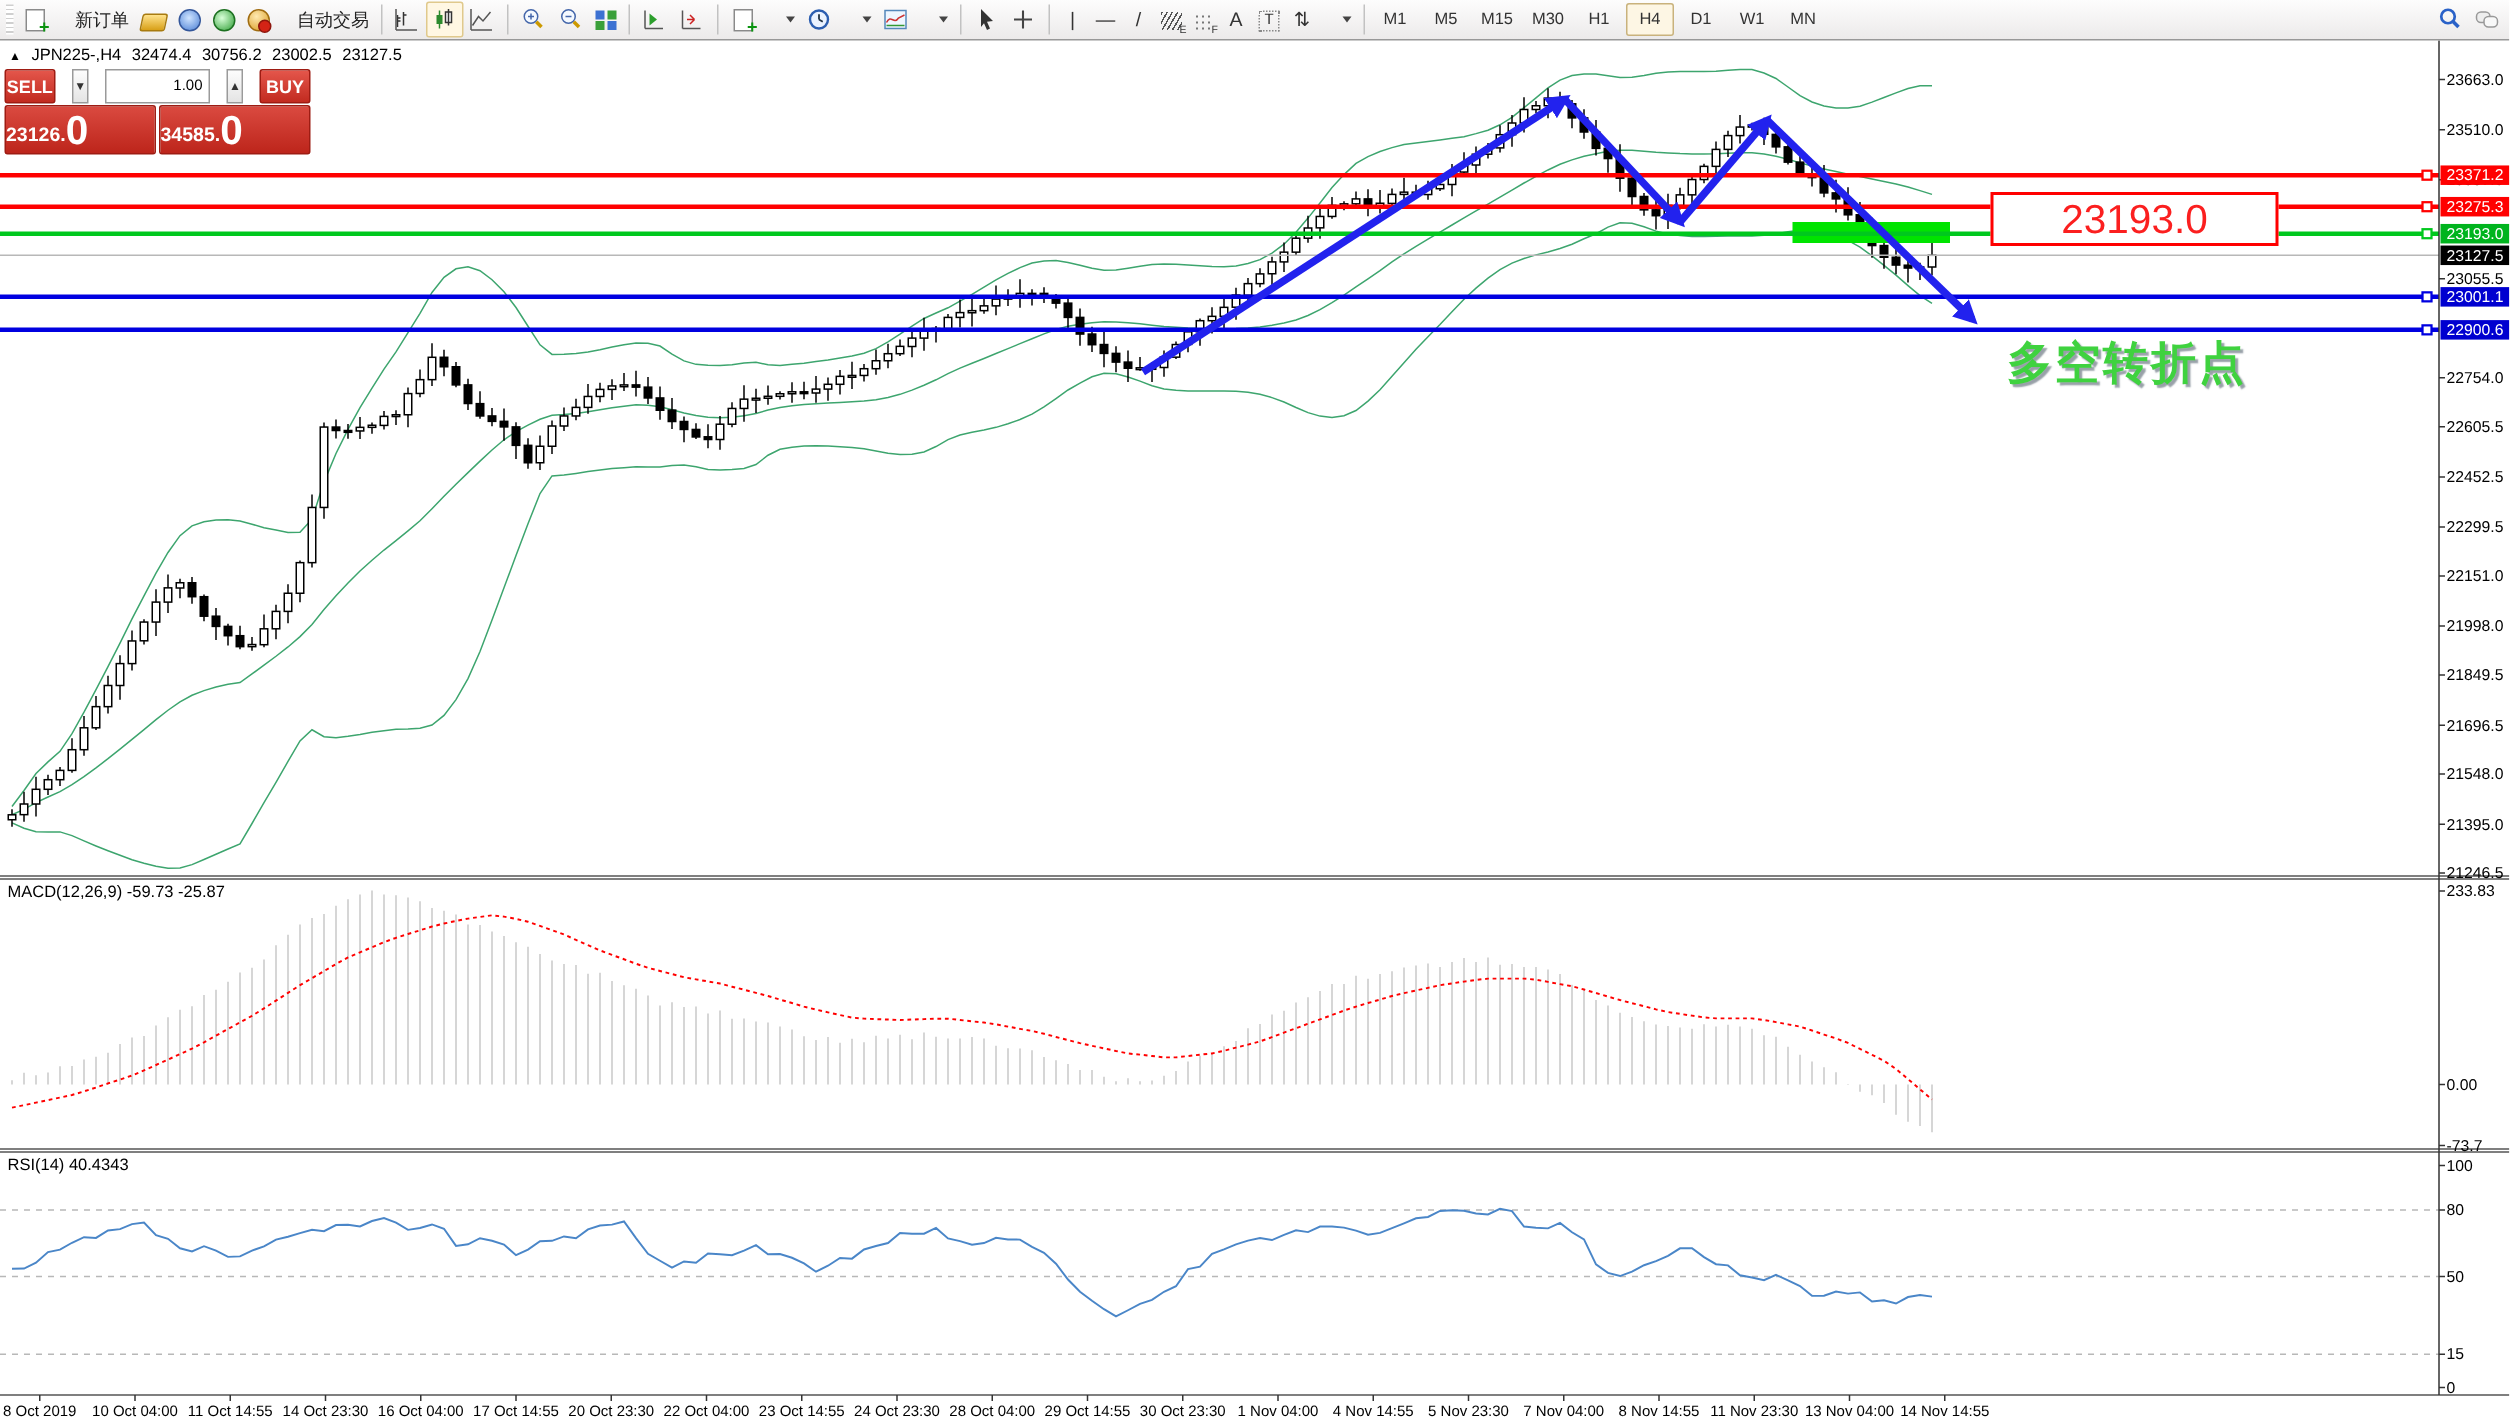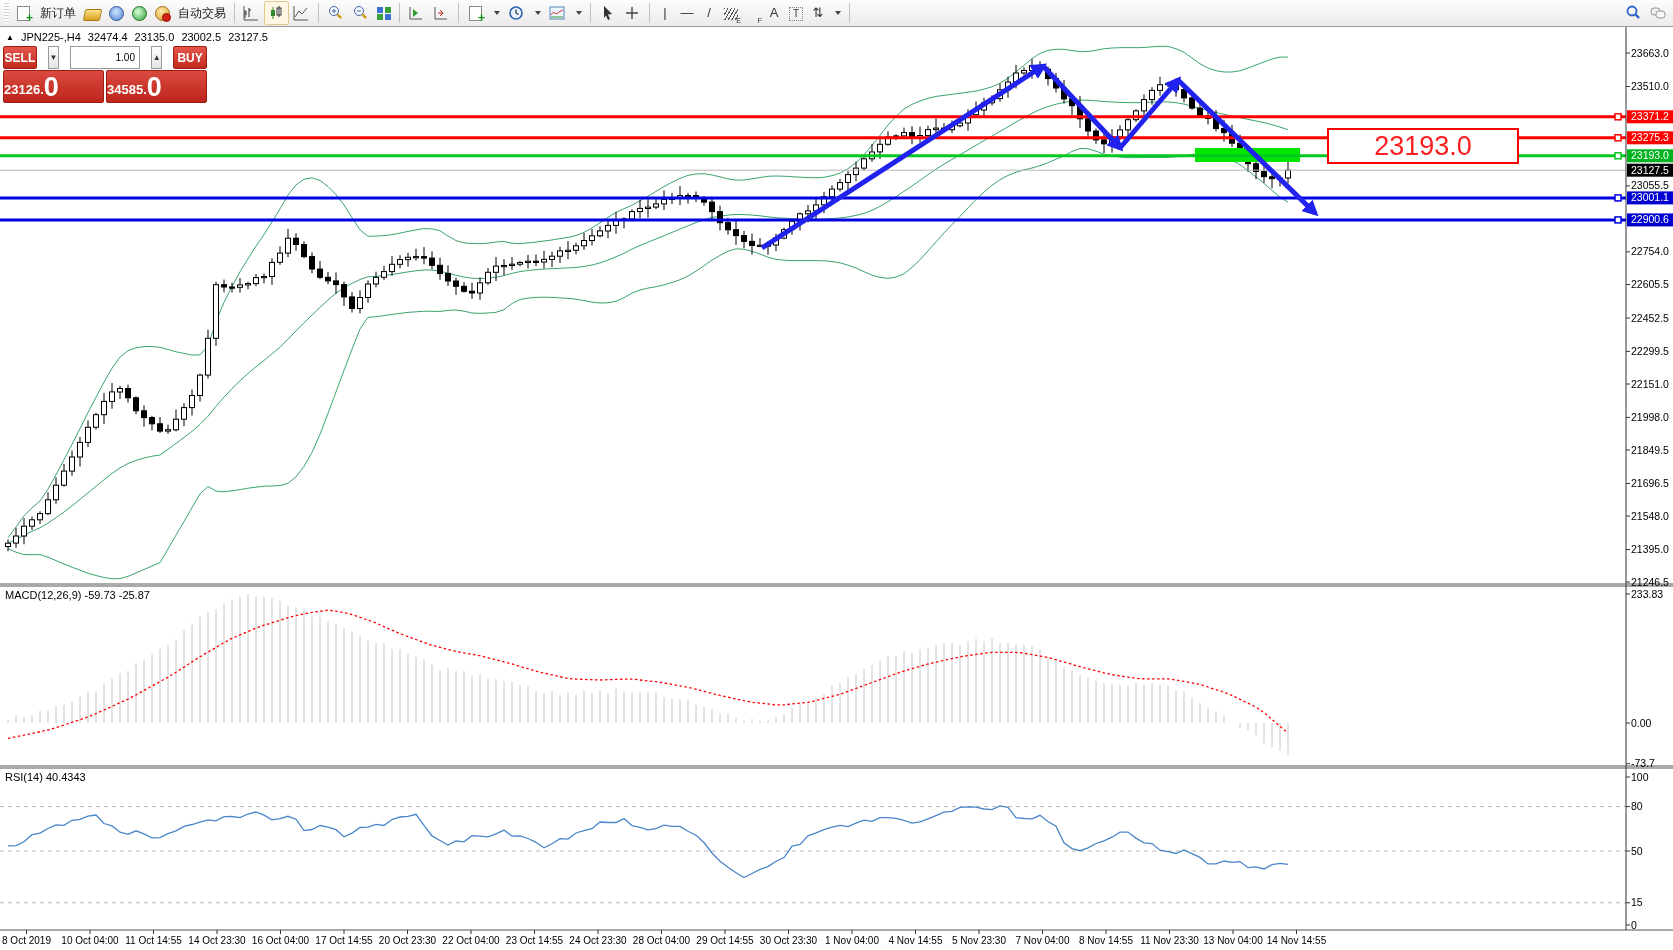--- a/index.html
+++ b/index.html
@@ -1,21 +1,21 @@
 <!DOCTYPE html>
 <html><head>
 <meta charset="utf-8">
 <style>
   html,body{margin:0;padding:0;background:#fff;font-family:"Liberation Sans",sans-serif;}
   #app{position:relative;width:1673px;height:950px;overflow:hidden;background:#fff;}
   
   .toolbar{position:absolute;left:0;top:0;width:1673px;height:27px;background:linear-gradient(#fdfdfd,#eceaea);border-bottom:1px solid #989898;display:flex;align-items:center;padding:0 2px;box-sizing:border-box;z-index:30;}
   .tb-grip{width:5px;height:20px;margin:0 2px;background:repeating-linear-gradient(#cfcfcf 0 1px,#fff 1px 3px);}
   .tb-sep{width:1px;height:20px;background:#c2c2c2;margin:0 4px;}
-  .tb-btn{display:inline-flex;align-items:center;gap:8px;height:22px;padding:0 3px;border:1px solid transparent;border-radius:2px;font-size:12px;color:#222;cursor:default;}
+  .tb-btn{display:inline-flex;align-items:center;gap:18px;height:22px;padding:0 3px;border:1px solid transparent;border-radius:2px;font-size:12px;color:#222;cursor:default;}
   .tb-btn.active{background:#fff7e3;border-color:#e0c98c;}
   .tb-caret{width:0;height:0;border-left:3px solid transparent;border-right:3px solid transparent;border-top:4px solid #444;margin-left:2px;}
   .tf-btn{font-size:11px;color:#333;height:20px;min-width:24px;display:inline-flex;align-items:center;justify-content:center;padding:0 3px;border:1px solid transparent;border-radius:2px;}
   .tf-btn.active{background:#fdf6e4;border-color:#c9b27c;}
   .tb-spacer{flex:1;}
   .ic{display:inline-block;width:17px;height:16px;position:relative;}
   .ic svg{position:absolute;left:0;top:0;}
   .ic-gold{background:linear-gradient(#ffe28a,#d8a018);width:15px;height:10px;margin-top:3px;border-radius:2px;border:1px solid #a87b10;transform:skewX(-12deg);}
   .ic-profile{background:radial-gradient(circle at 6px 5px,#cfe4ff,#4a7fd4);border-radius:50%;width:13px;height:13px;margin-top:1px;border:1px solid #33569a;}
   .ic-signal{background:radial-gradient(circle at 5px 5px,#d8ffd8,#2f9e35);border-radius:50%;width:13px;height:13px;margin-top:1px;border:1px solid #1c7020;}
@@ -206,20 +206,31 @@
         <span class="ic-glyph ic">A</span>
       </span>
     <span class="tb-btn">
         <span class="ic-box-t">T</span>
       </span>
     <span class="tb-btn">
         <span class="ic-glyph ic">⇅</span>
         <span class="tb-caret"></span>
       </span>
     <span class="tb-sep"></span>
+    <span id="tf-group" style="display:inline-flex;gap:2px;">
+        <span class="tf-btn">M1</span>
+        <span class="tf-btn">M5</span>
+        <span class="tf-btn">M15</span>
+        <span class="tf-btn">M30</span>
+        <span class="tf-btn">H1</span>
+        <span class="tf-btn active">H4</span>
+        <span class="tf-btn">D1</span>
+        <span class="tf-btn">W1</span>
+        <span class="tf-btn">MN</span>
+      </span>
     <span class="tb-spacer"></span>
     <span class="tb-btn">
         <span class="ic">
           <svg width="17" height="16">
             <circle cx="7" cy="6" r="4.5" fill="none" stroke="#2a62c8" stroke-width="1.8"></circle>
             <path d="M10.5,9.5 L14,13" stroke="#2a62c8" stroke-width="2.4"></path>
           </svg>
         </span>
       </span>
     <span class="tb-btn">
@@ -851,21 +862,21 @@
       <line x1="1233" y1="930" x2="1233" y2="934" stroke="#333"></line>
       <text x="1233" y="944" text-anchor="middle" font-size="10" font-family="Liberation Sans, sans-serif" fill="#000000">13 Nov 04:00</text>
       <line x1="1296.5" y1="930" x2="1296.5" y2="934" stroke="#333"></line>
       <text x="1296.5" y="944" text-anchor="middle" font-size="10" font-family="Liberation Sans, sans-serif" fill="#000000">14 Nov 14:55</text>
     </svg>
 
   <div class="sym-header">
     <span class="tri">▲</span>
     <span>JPN225-,H4</span>
     <span>32474.4</span>
-    <span>23135.0</span>
+    <span>30756.2</span>
     <span>23002.5</span>
     <span>23127.5</span>
   </div>
 
   <div class="trade-panel">
     <div class="tp-row1">
       <div class="tp-btn tp-sell">SELL</div>
       <div class="tp-step">▼</div>
       <input class="tp-vol" value="1.00" style="">
       <div class="tp-step">▲</div>
@@ -882,13 +893,14 @@
           <span class="small">.</span>
           <span class="big">0</span>
       </div>
     </div>
   </div>
 
   <div class="ind-label" style="top:589px">MACD(12,26,9) -59.73 -25.87</div>
   <div class="ind-label" style="top:771px">RSI(14) 40.4343</div>
 
   <div class="anno-pricebox">23193.0</div>
+  <div class="anno-turning">多空转折点</div>
 </div>
 
 </body></html>

